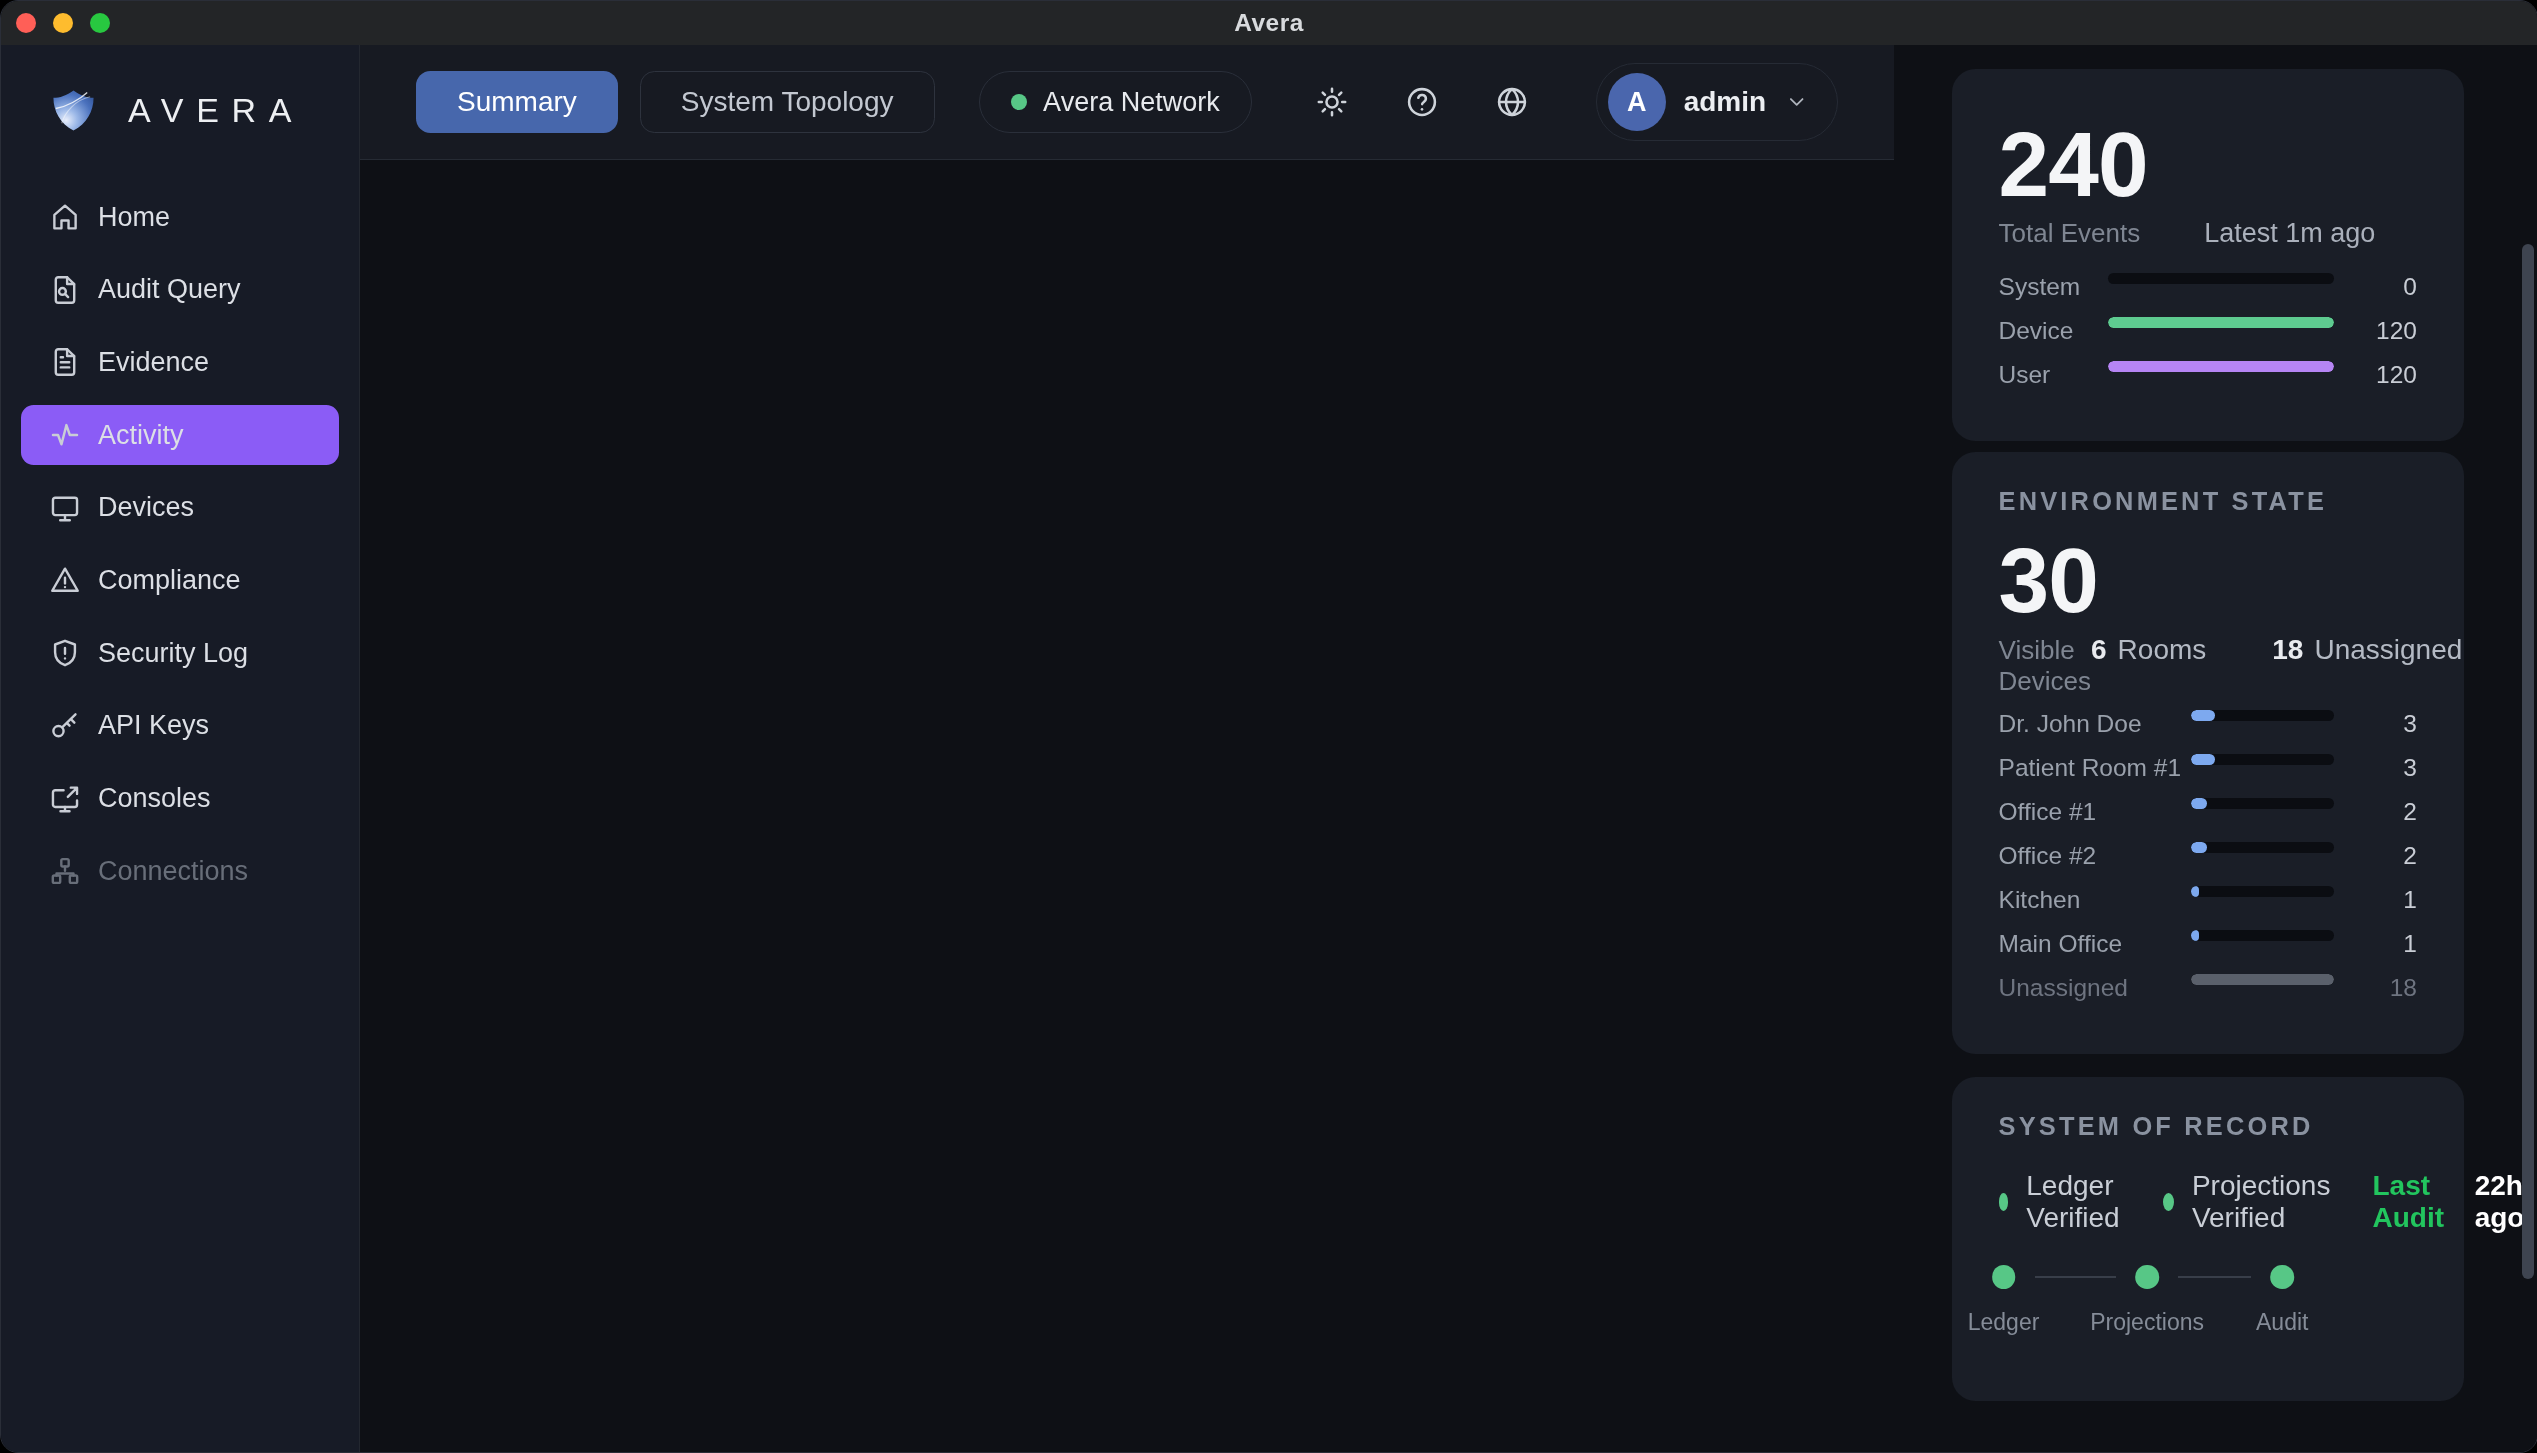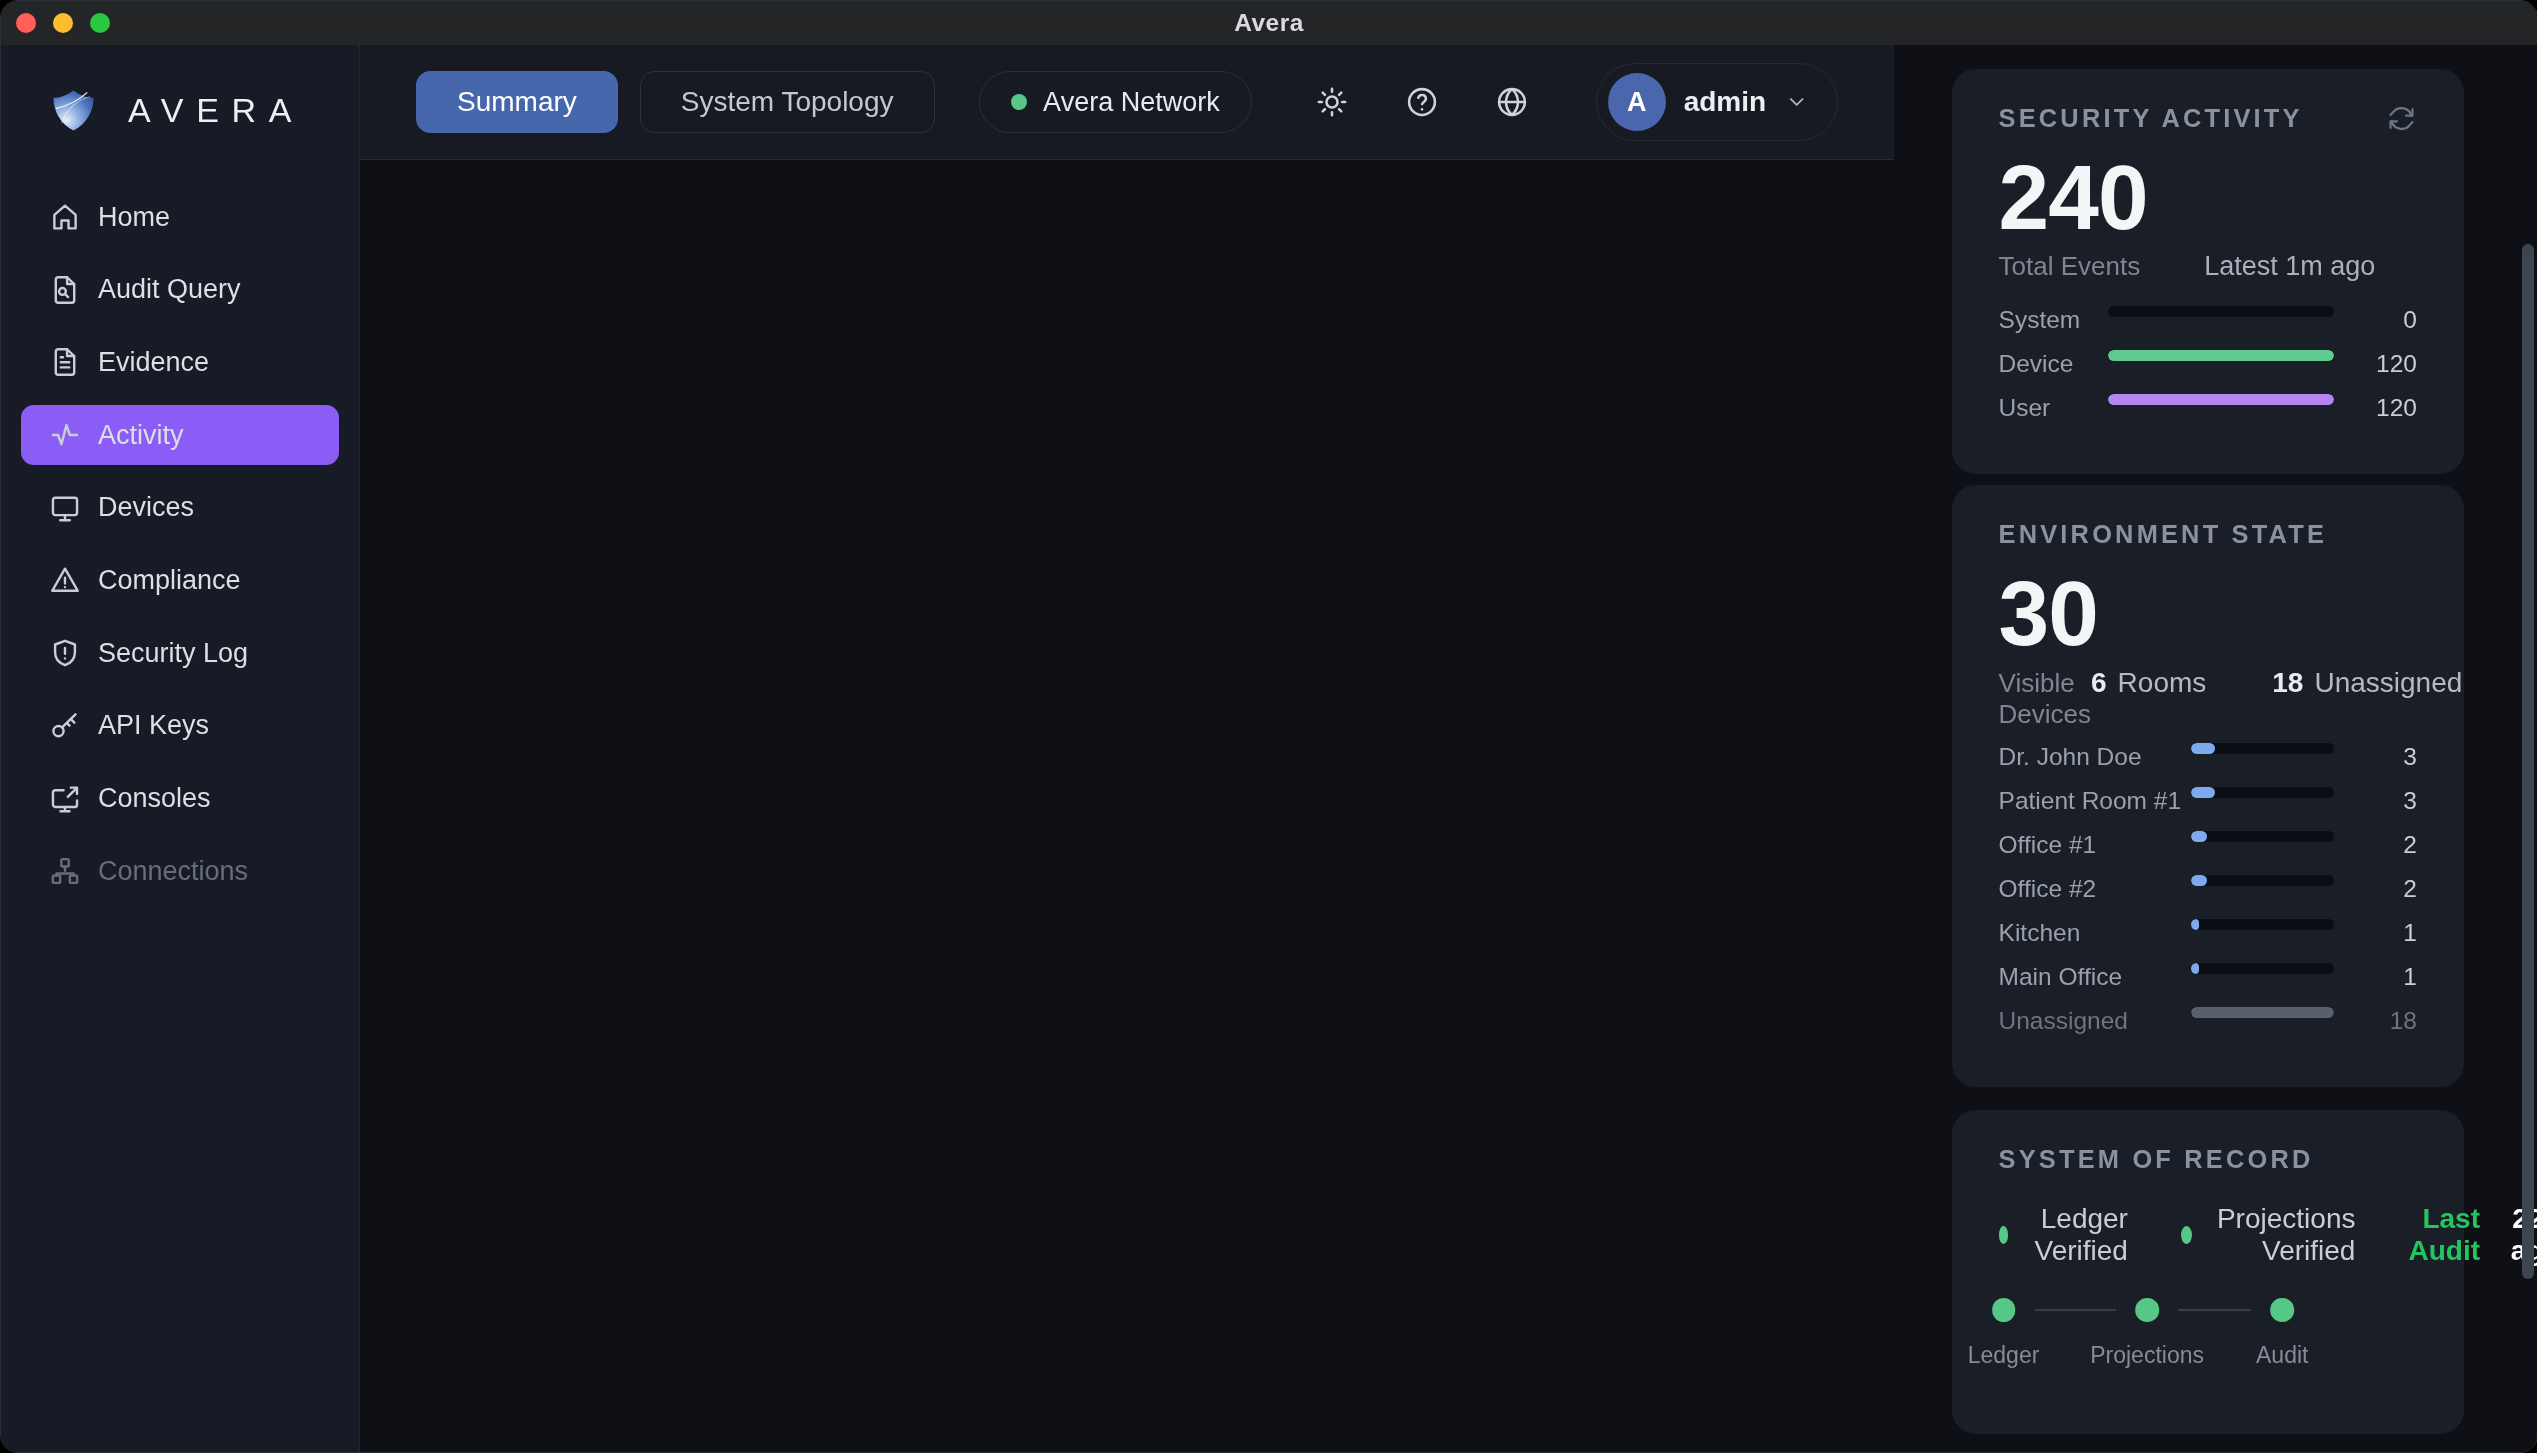--- a/index.html
+++ b/index.html
@@ -70,21 +70,21 @@
   .bars { margin-top:23.6px; }
   .bars.tight { margin-top:12.7px; }
   .bar-row { display:flex; height:44px; }
   .bar-label { width:95px; flex-shrink:0; color:#9aa1ac; font-size:24.5px; white-space:nowrap; }
   .bars.wide-label .bar-label { width:178px; }
   .bar-track { flex:1; height:11px; border-radius:5.4px; background:#0b0d12; margin:0 0 0 14.5px; overflow:hidden; }
   .bar-fill { height:11px; border-radius:5.4px; }
   .bar-value { width:83px; flex-shrink:0; text-align:right; color:#c9cdd5; font-size:24.5px; }
   .bar-row.dimmed .bar-label, .bar-row.dimmed .bar-value { color:#6e7480; }
 
-  .status-row { display:flex; align-items:center; gap:53px; margin-top:27px; font-size:28px;text-align:right; }
+  .status-row { display:flex; align-items:center; gap:35px; margin-top:27px; font-size:28px; }
   .status-item { display:flex; align-items:center; gap:18px; color:#c9ced6; }
   .status-dot { width:18px; height:18px; }
   .audit-label { color:#22c55e;font-weight:bold; }
   .audit-value { color:#ffffff; font-weight:700; margin-left:12.7px; }
 
   .timeline { position:relative; height:100px; margin-top:31px; }
   .tl-dot { position:absolute; top:0; width:23.6px; height:23.6px; border-radius:50%; transform:translateX(-50%); }
   .tl-label { position:absolute; top:44px; transform:translateX(-50%); color:#858c98; font-size:23px; white-space:nowrap; }
   .tl-line { position:absolute; top:11px; height:1.8px; background:#383e49; }
   .pos-0 { left:1.2%; } .pos-1 { left:35.5%; } .pos-2 { left:67.8%; }
@@ -261,30 +261,20 @@
               <svg viewBox="0 0 24 24" fill="none" stroke="currentColor" stroke-width="1.7" stroke-linecap="round" stroke-linejoin="round">
                 <path d="M6.5 9.5 12 15l5.5-5.5"></path>
               </svg>
             </span>
         </div>
       </div>
 
       <div class="content">
 
         <section class="card">
-          <div class="card-head">
-            <span class="card-title">SECURITY ACTIVITY</span>
-            <span class="refresh" id="icon-refresh">
-                <svg viewBox="0 0 24 24" fill="none" stroke="currentColor" stroke-width="1.7" stroke-linecap="round" stroke-linejoin="round">
-                  <path d="M20.5 4.8v5h-5"></path>
-                  <path d="M3.5 19.2v-5h5"></path>
-                  <path d="M19.8 9.8A8.2 8.2 0 0 0 5.6 7L3.5 9.2M4.2 14.2A8.2 8.2 0 0 0 18.4 17l2.1-2.2"></path>
-                </svg>
-              </span>
-          </div>
           <div class="metric">240</div>
           <div class="sub-row">
             <span class="sub-dim">Total Events</span>
             <span class="gap70"></span>
             <span class="sub-mid">Latest 1m ago</span>
           </div>
           <div class="bars" id="sa-bars">
               <div class="bar-row">
                 <span class="bar-label">System</span>
                 <div class="bar-track"></div>

